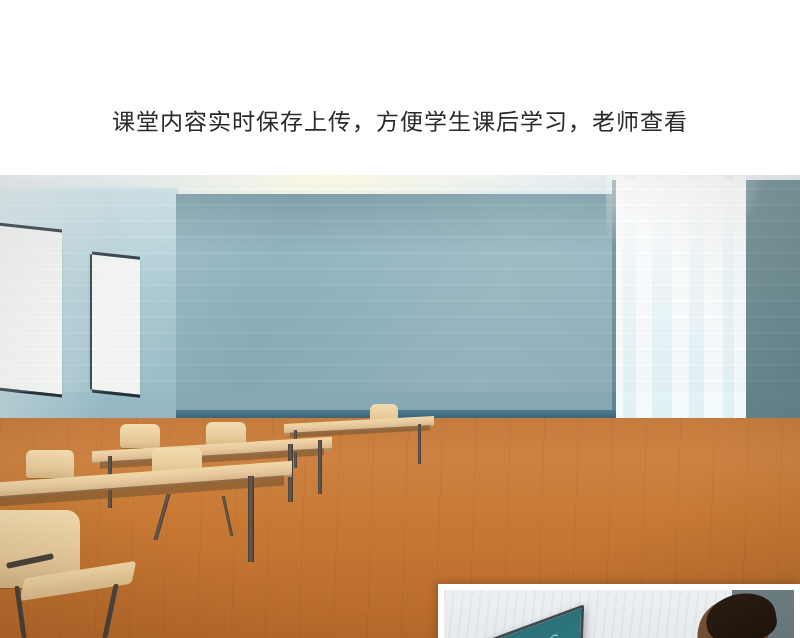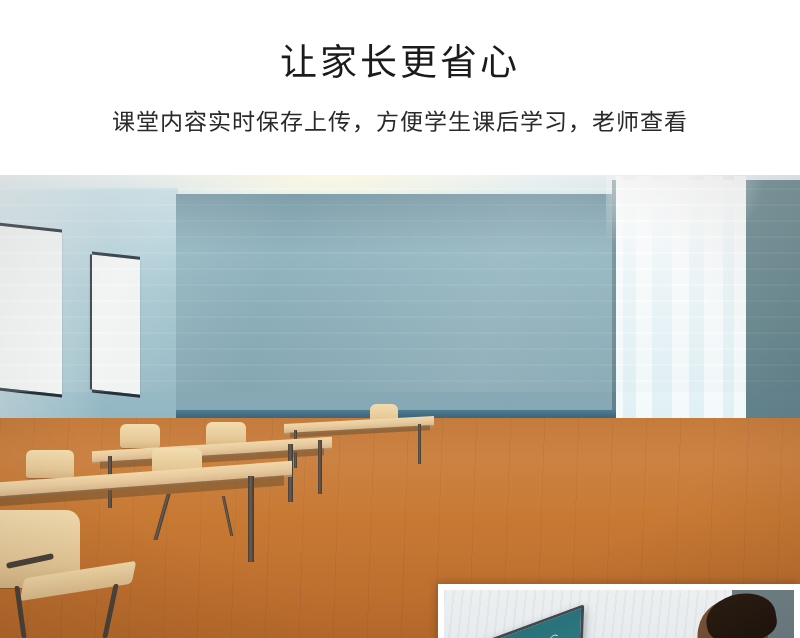--- a/index.html
+++ b/index.html
@@ -198,21 +198,20 @@
   
   .vignette{position:absolute;left:0;top:0;width:800px;height:466px;pointer-events:none;
     background:radial-gradient(ellipse at 50% 45%,rgba(0,0,0,0) 58%,rgba(0,0,0,.10) 100%);}
 </style>
 </head>
 <body>
 
 <div class="page">
 
   <div class="header">
-    <div class="title">让家长更省心</div>
     <div class="subtitle">课堂内容实时保存上传，方便学生课后学习，老师查看</div>
   </div>
 
   <div class="photo">
 
     <div class="ceiling"></div>
     <div class="ceiling-glow"></div>
 
     <div class="wall-left"></div>
     <div class="wall-back"></div>

